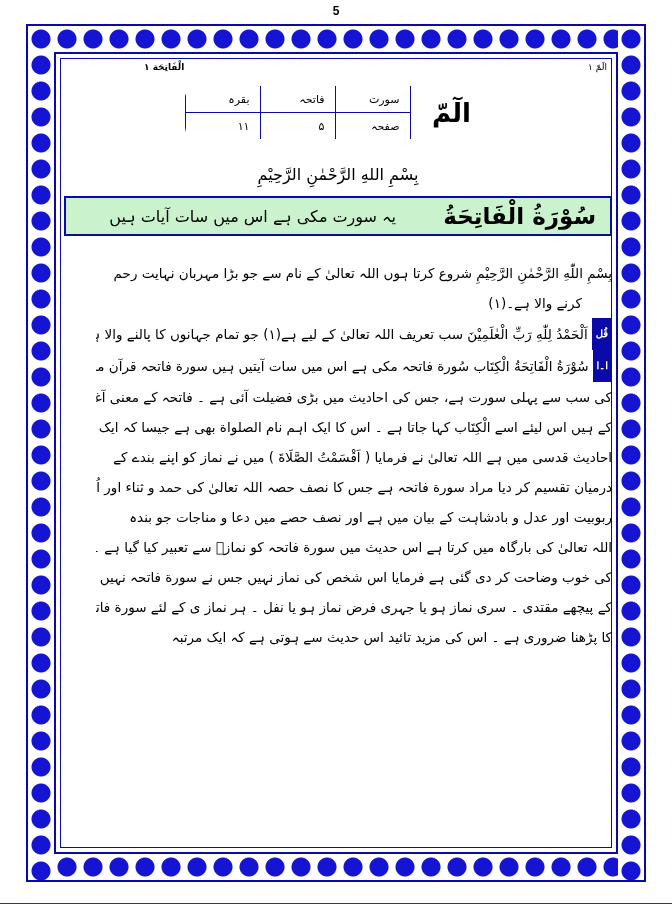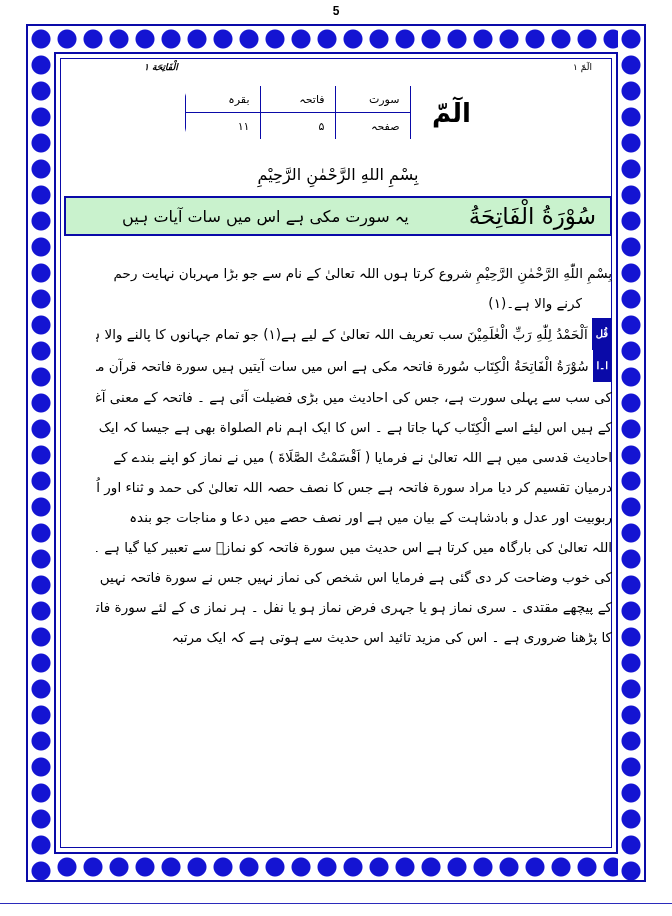--- a/index.html
+++ b/index.html
@@ -110,22 +110,22 @@
     position: relative;
     height: 16px;
   }
   .header-left, .header-right {
     position: absolute;
     top: 0;
     font-size: 9px;
     color: #000;
     font-family: "DejaVu Sans", sans-serif;
   }
-  .header-right { right: 20px; }
-  .header-left { left: 80px; font-weight: bold; font-style: italic; }
+  .header-right { right: 5px; }
+  .header-left { left: 80px; font-weight: bold; }
 
   
   .table-wrap {
     margin-top: 6px;
     display: flex;
     justify-content: center;
   }
   .info-table {
     border-collapse: collapse;
     border: 2px solid #0a0aa8;
@@ -165,21 +165,21 @@
     border: 2px solid #0a0aa8;
     background: #c9f2cd;
     height: 40px;
     display: flex;
     align-items: center;
     box-sizing: border-box;
     padding: 0 14px;
   }
   .surah-title {
     font-size: 23px;
-    font-weight: normal;
+    font-weight: bold;
     color: #000;
     white-space: nowrap;
   }
   .surah-note {
     flex: 1;
     text-align: center;
     font-size: 16px;
     color: #000;
     padding-right: 18px;
   }

